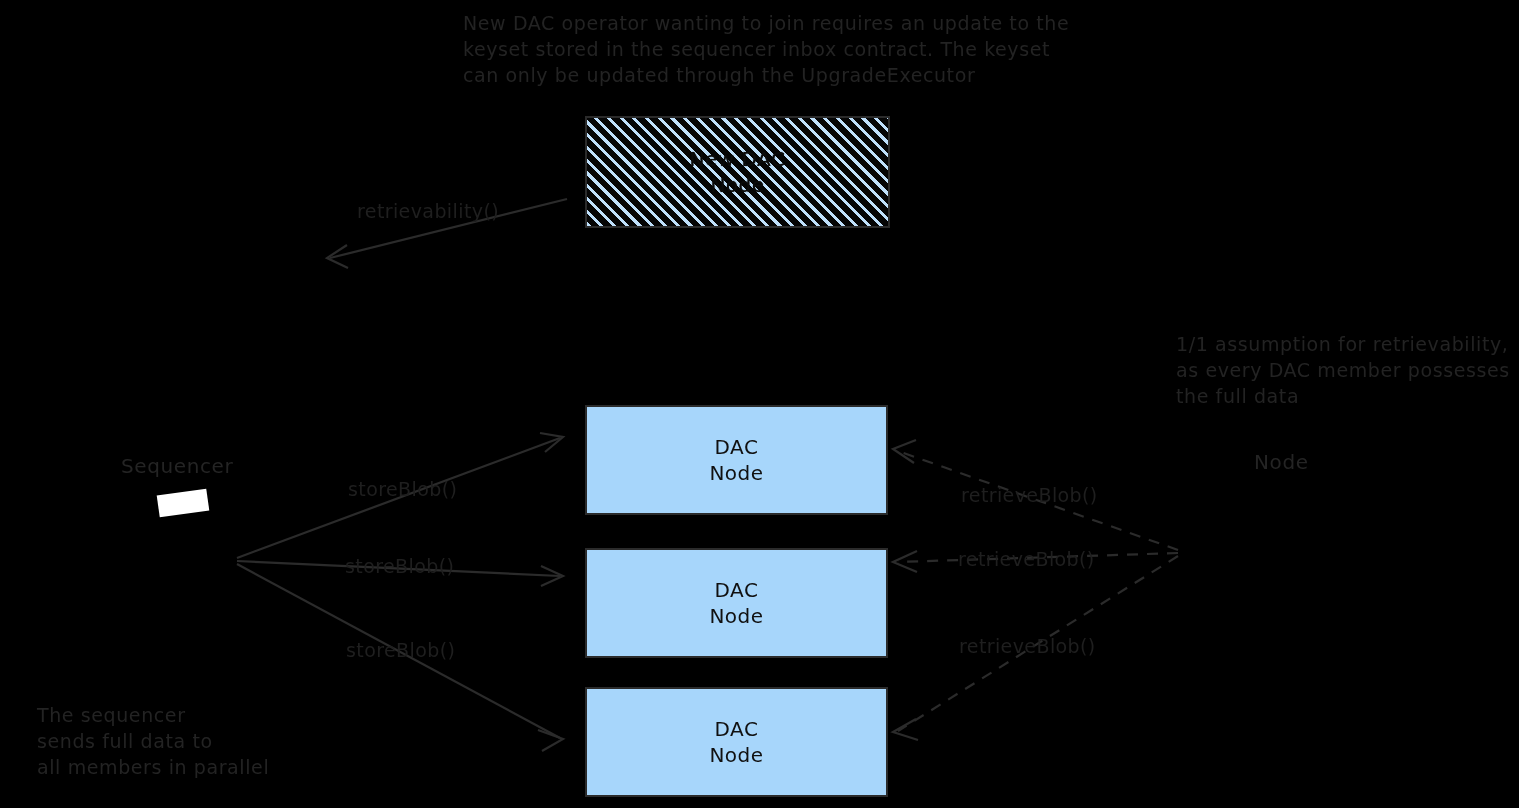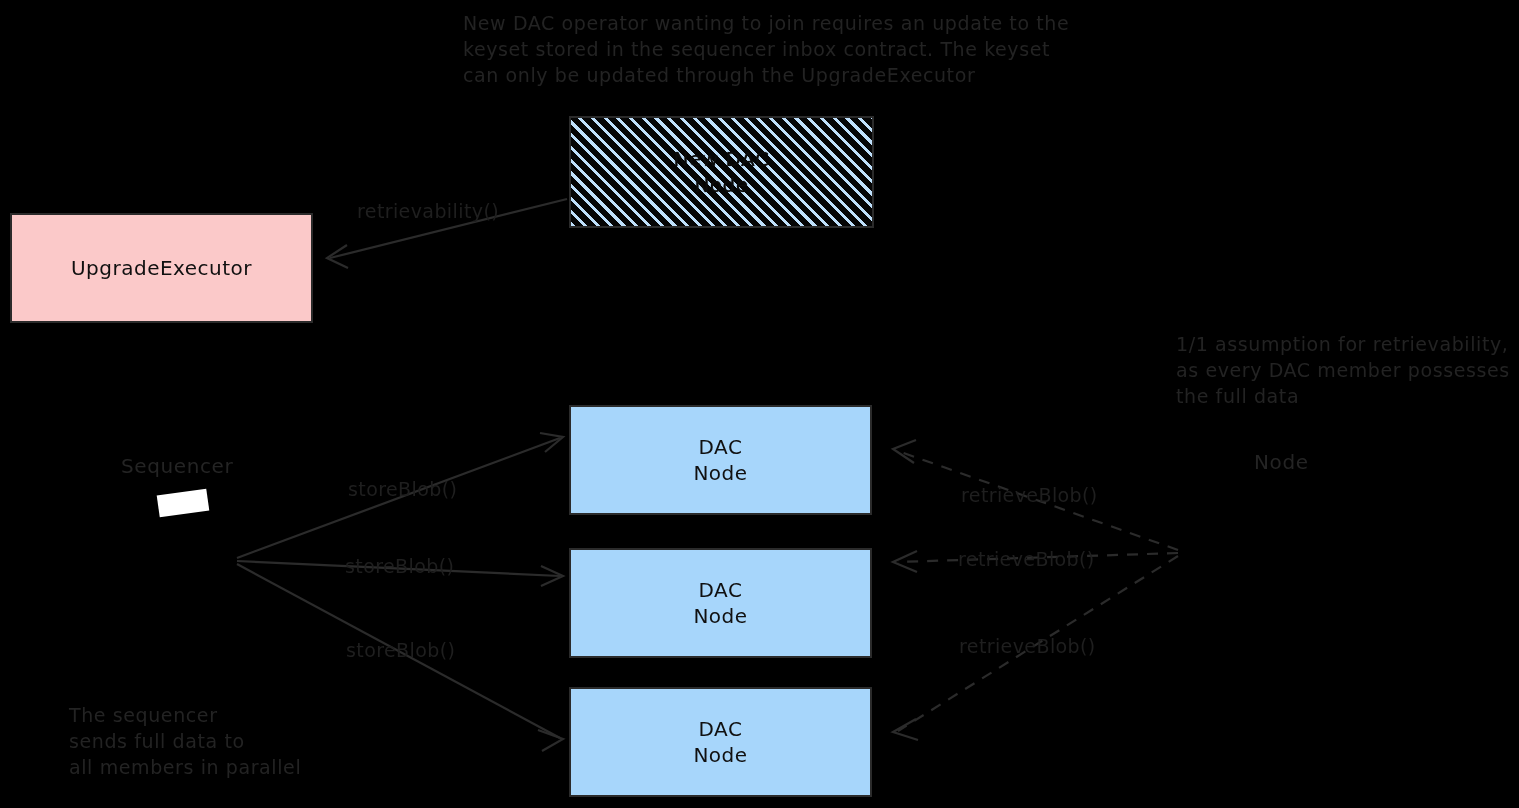--- a/index.html
+++ b/index.html
@@ -48,20 +48,21 @@
     letter-spacing: 0.6px;
     white-space: nowrap;
   }
   .node-box {
     position: absolute;
     box-sizing: border-box;
     border: 2px solid #2b2b2b;
     display: flex;
     align-items: center;
     justify-content: center;
+    margin-left: 16px;
   }
   .node-box .node-text {
     text-align: center;
     color: #101010;
     font-family: "DejaVu Sans", sans-serif;
     font-size: 20px;
     line-height: 26px;
     letter-spacing: 0.5px;
     white-space: pre-line;
   }
@@ -129,32 +130,29 @@
   </svg>
 
   <div class="note" style="left:463px; top:10px;">New DAC operator wanting to join requires an update to the
 keyset stored in the sequencer inbox contract. The keyset
 can only be updated through the UpgradeExecutor</div>
 
   <div class="note" style="left:1176px; top:331px;">1/1 assumption for retrievability,
 as every DAC member possesses
 the full data</div>
 
-  <div class="note" style="left:37px; top:702px;margin-left:32px;">The sequencer
+  <div class="note" style="left:37px; top:702px;">The sequencer
 sends full data to
 all members in parallel</div>
 
   <div class="node-box box-hatch" style="left:569px; top:116px; width:305px; height:112px;">
     <span class="node-text">New DAC
 Node</span>
   </div>
 
-  <div class="node-box box-pink" style="left:10px; top:213px; width:303px; height:110px;">
-    <span class="node-text">UpgradeExecutor</span>
-  </div>
 
   <div class="node-box box-blue" style="left:569px; top:405px; width:303px; height:110px;">
     <span class="node-text">DAC
 Node</span>
   </div>
 
   <div class="node-box box-blue" style="left:569px; top:548px; width:303px; height:110px;">
     <span class="node-text">DAC
 Node</span>
   </div>

